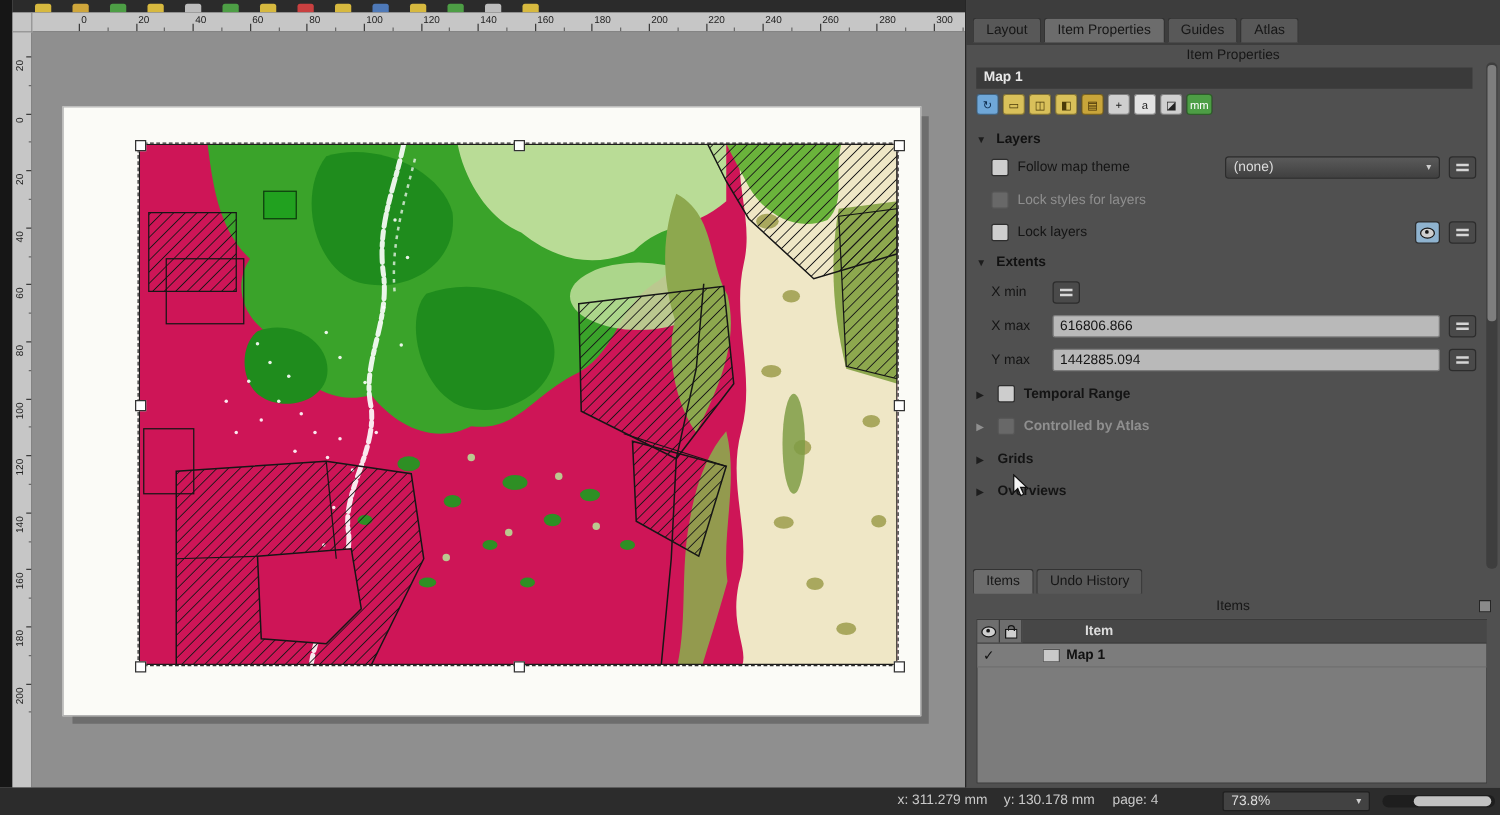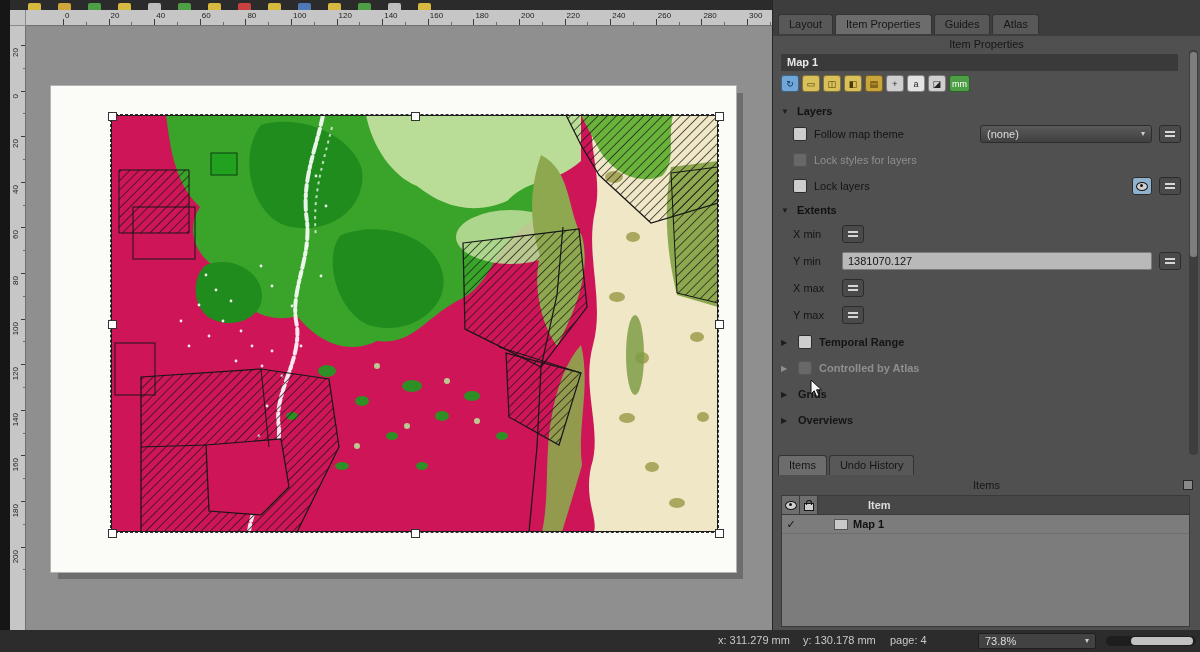--- a/index.html
+++ b/index.html
@@ -383,30 +383,27 @@
 
       <div class="secHead">
         <span class="tri">▼</span>
         <span>Extents</span>
       </div>
       <div class="frow">
         <span class="flabel">X min</span>
         <span class="ddbtn"></span>
       </div>
       <div class="frow">
-        <span class="flabel">Y min</span>
-        <span class="finput">1381070.127</span>
-        <span class="ddbtn"></span>
-      </div>
-      <div class="frow">
         <span class="flabel">X max</span>
+        <span class="finput">616806.866</span>
         <span class="ddbtn"></span>
       </div>
       <div class="frow">
         <span class="flabel">Y max</span>
+        <span class="finput">1442885.094</span>
         <span class="ddbtn"></span>
       </div>
 
       <div class="row" style="padding-left:0">
         <span class="tri">▶</span>
         <span class="cb"></span>
         <span class="boldLbl">Temporal Range</span>
       </div>
       <div class="row disabledTxt" style="padding-left:0">
         <span class="tri disabledTxt">▶</span>

